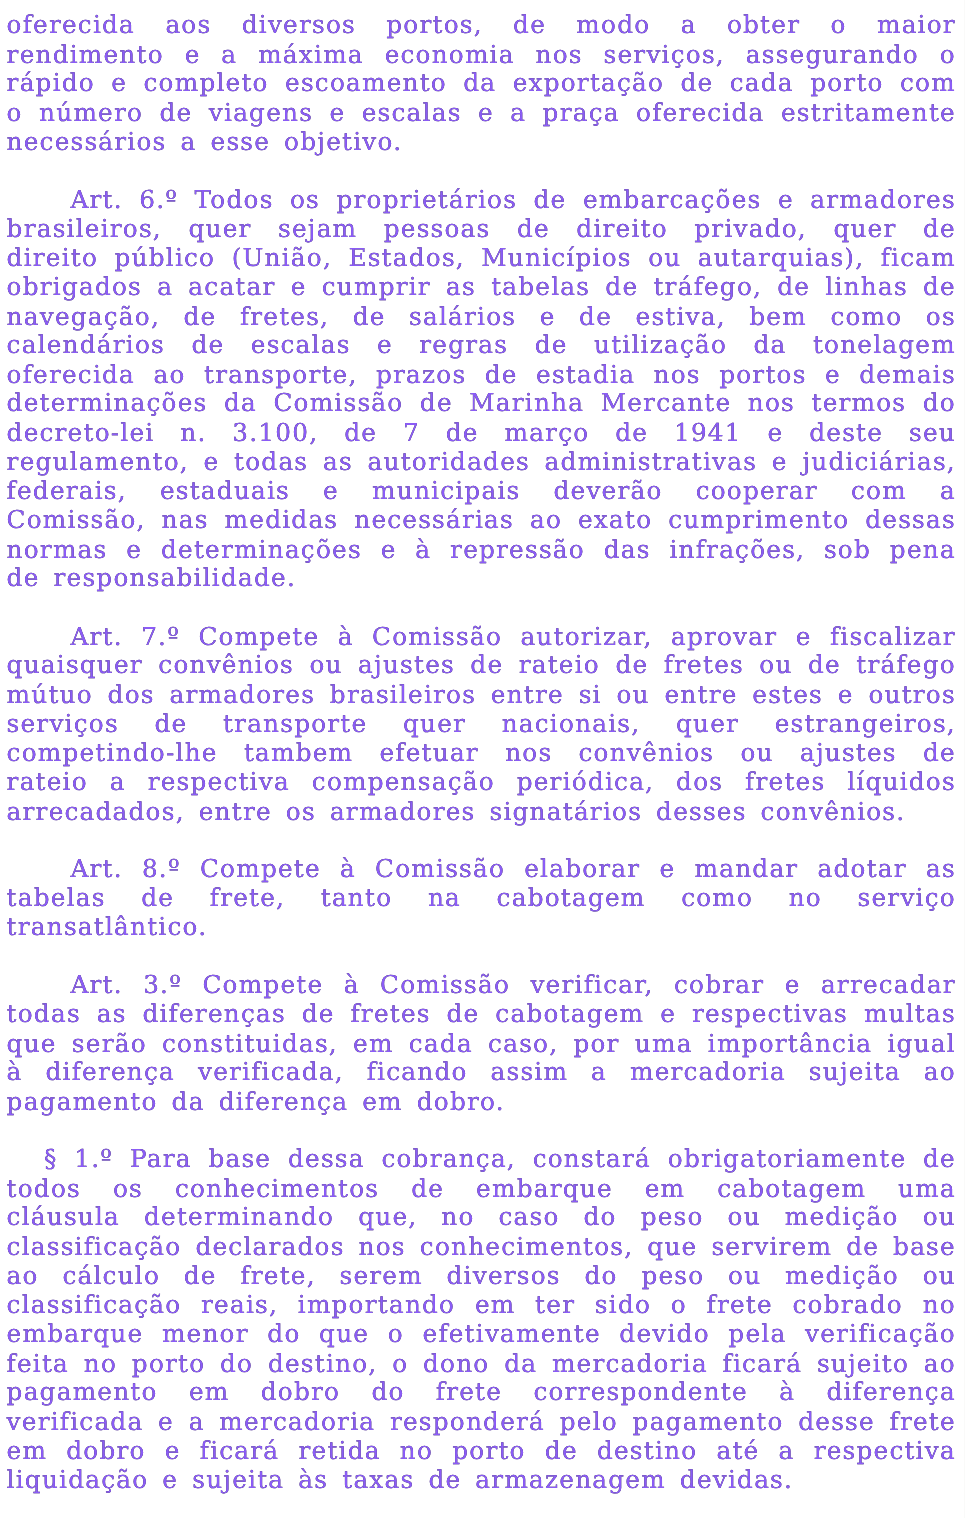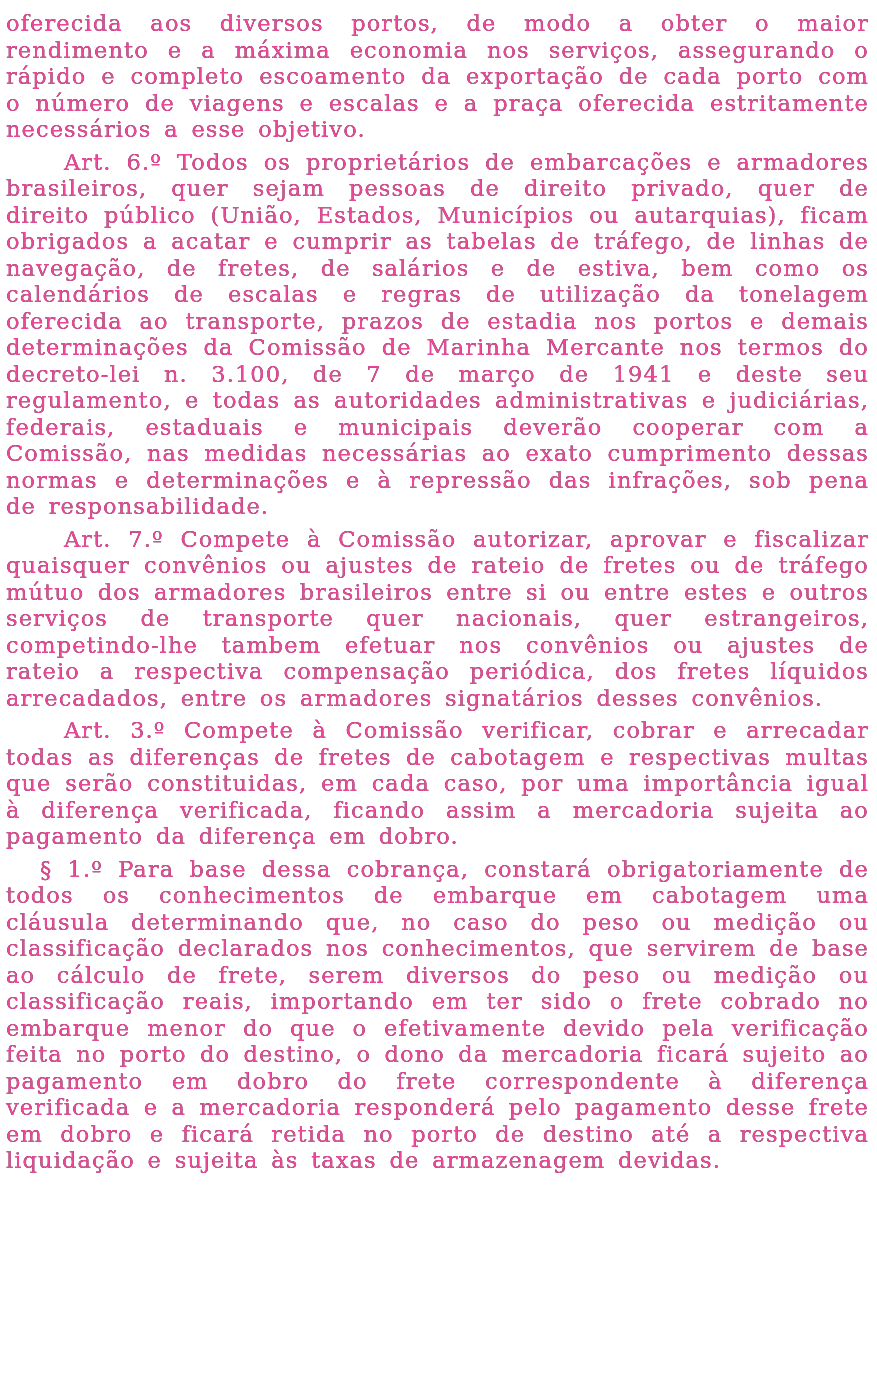--- a/index.html
+++ b/index.html
@@ -6,49 +6,50 @@
     margin: 0;
     padding: 0;
     background: #f5f5f2;
   }
   .page {
     position: relative;
     width: 877px;
     height: 1380px;
     margin: 0;
     background: #ffffff;
-    color: #ec4899;
+    color: #8b5cf6;
     overflow: hidden;
     box-sizing: border-box;
     padding: 10px 8px 6px 6px;
     font-family: "DejaVu Serif", "Liberation Serif", serif;
     font-size: 22.5px;
     line-height: 26.5px;
     letter-spacing: 1.1px;
     word-spacing: 4.5px;
     text-align: justify;
     text-shadow: 0 0 0.6px rgba(0,0,0,0.85);
   }
   .page p {
     margin: 0;
   }
-  p.gap-before { margin-top: 6px; }
+  p.gap-before { margin-top: 26px; }
   p.indent-art   { text-indent: 58px; }
   p.indent-para  { text-indent: 34px; }
   p.indent-none  { text-indent: 0; }
 </style>
 </head>
 <body>
 
 <div class="page">
   <p class="indent-none">oferecida aos diversos portos, de modo a obter o maior rendimento e a máxima economia nos serviços, assegurando o rápido e completo escoamento da exportação de cada porto com o número de viagens e escalas e a praça oferecida estritamente necessários a esse objetivo.</p>
 
   <p class="indent-art gap-before">Art. 6.º Todos os proprietários de embarcações e armadores brasileiros, quer sejam pessoas de direito privado, quer de direito público (União, Estados, Municípios ou autarquias), ficam obrigados a acatar e cumprir as tabelas de tráfego, de linhas de navegação, de fretes, de salários e de estiva, bem como os calendários de escalas e regras de utilização da tonelagem oferecida ao transporte, prazos de estadia nos portos e demais determinações da Comissão de Marinha Mercante nos termos do decreto-lei n. 3.100, de 7 de março de 1941 e deste seu regulamento, e todas as autoridades administrativas e judiciárias, federais, estaduais e municipais deverão cooperar com a Comissão, nas medidas necessárias ao exato cumprimento dessas normas e determinações e à repressão das infrações, sob pena de responsabilidade.</p>
 
   <p class="indent-art gap-before">Art. 7.º Compete à Comissão autorizar, aprovar e fiscalizar quaisquer convênios ou ajustes de rateio de fretes ou de tráfego mútuo dos armadores brasileiros entre si ou entre estes e outros serviços de transporte quer nacionais, quer estrangeiros, competindo-lhe tambem efetuar nos convênios ou ajustes de rateio a respectiva compensação periódica, dos fretes líquidos arrecadados, entre os armadores signatários desses convênios.</p>
 
+  <p class="indent-art gap-before">Art. 8.º Compete à Comissão elaborar e mandar adotar as tabelas de frete, tanto na cabotagem como no serviço transatlântico.</p>
 
   <p class="indent-art gap-before">Art. 3.º Compete à Comissão verificar, cobrar e arrecadar todas as diferenças de fretes de cabotagem e respectivas multas que serão constituidas, em cada caso, por uma importância igual à diferença verificada, ficando assim a mercadoria sujeita ao pagamento da diferença em dobro.</p>
 
   <p class="indent-para gap-before">§ 1.º Para base dessa cobrança, constará obrigatoriamente de todos os conhecimentos de embarque em cabotagem uma cláusula determinando que, no caso do peso ou medição ou classificação declarados nos conhecimentos, que servirem de base ao cálculo de frete, serem diversos do peso ou medição ou classificação reais, importando em ter sido o frete cobrado no embarque menor do que o efetivamente devido pela verificação feita no porto do destino, o dono da mercadoria ficará sujeito ao pagamento em dobro do frete correspondente à diferença verificada e a mercadoria responderá pelo pagamento desse frete em dobro e ficará retida no porto de destino até a respectiva liquidação e sujeita às taxas de armazenagem devidas.</p>
 
 
 </div>
 
 </body></html>

